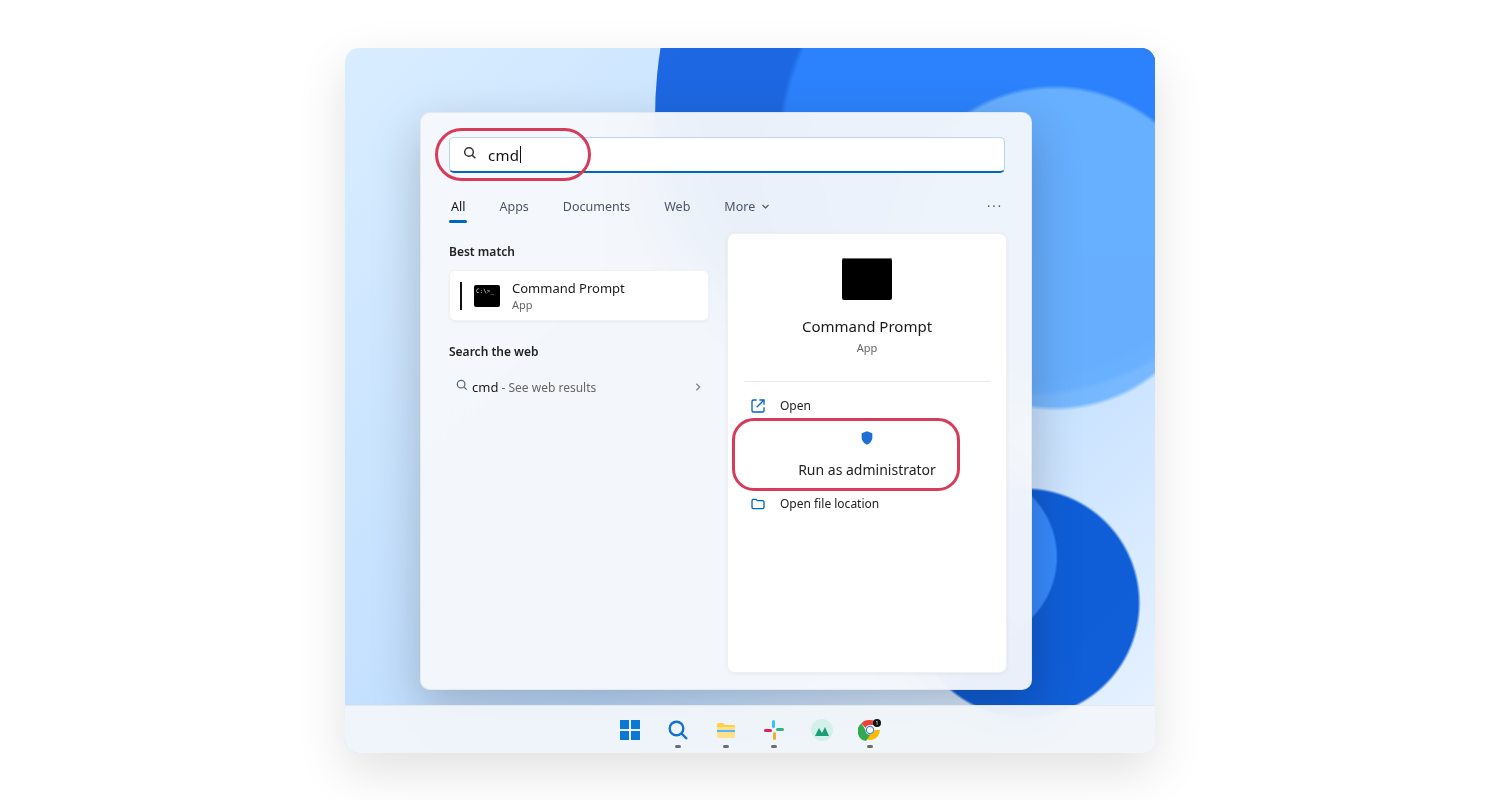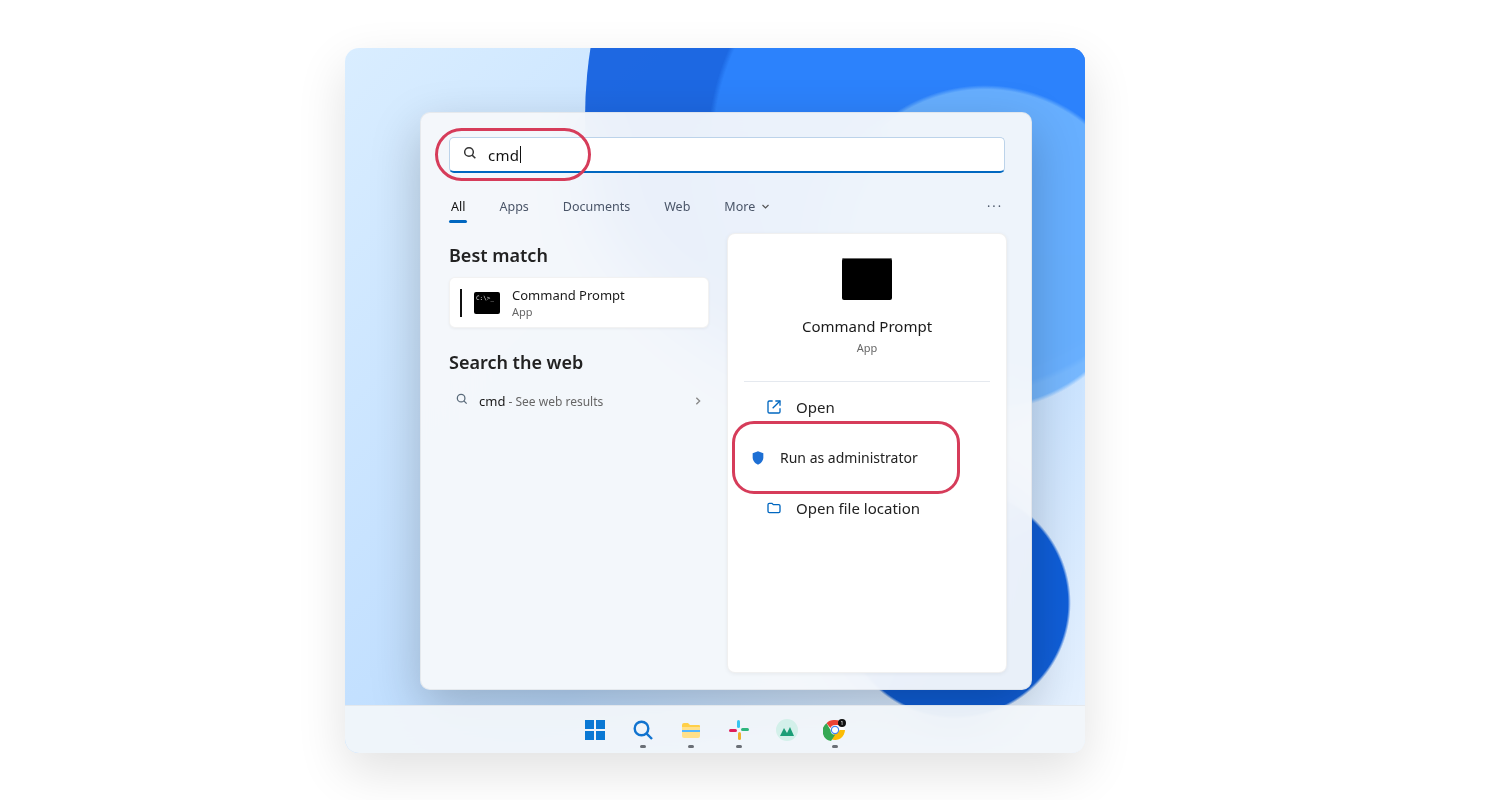--- a/index.html
+++ b/index.html
@@ -13,21 +13,21 @@
   * { box-sizing: border-box; }
   html, body {
     margin: 0; padding: 0; width: 1500px; height: 800px;
     font-family: "Segoe UI", system-ui, sans-serif;
     font-size: 13px; color: #1a1a1a;
     background: #fff;
     overflow: hidden;
   }
   .desktop-wrap {
     position: absolute; left: 345px; top: 48px;
-    width: 740px; height: 705px;
+    width: 810px; height: 705px;
     border-radius: 14px;
     overflow: hidden;
     box-shadow: 0 18px 50px rgba(0,0,0,.12);
     background: linear-gradient(135deg, #d9edff 0%, #bcdcff 60%, #e9f3ff 100%);
   }
   
   .petal { position:absolute; border-radius:50%; filter: blur(0.3px);}
   .p1{ width:900px;height:900px; right:-400px; top:-380px;
        background: radial-gradient(circle at 35% 40%, #0a5adf 0%, #0a5adf 45%, transparent 46%);
        opacity:.9;}
@@ -102,37 +102,37 @@
   .filterbar .tab.sel { color:#111; position:relative; }
   .filterbar .tab.sel::after {
     content:""; position:absolute; left:0; right:0; bottom:-8px; height:3px;
     background:var(--accent); border-radius:2px;
   }
   .filterbar .more-dots { margin-left:auto; letter-spacing:2px; cursor:pointer; }
 
   .left-col {
     position:absolute; left:28px; top:130px; width:260px;
   }
-  .section-title { font-weight:600; font-size:18px; margin-bottom:10px; color:#222; }
+  .section-title { font-weight:600; font-size:12px; margin-bottom:10px; color:#222; }
   .match-row {
     display:flex; align-items:center; gap:12px;
     background: var(--row-bg);
     border:1px solid rgba(0,0,0,.05);
     border-radius:6px; padding:8px 10px;
     box-shadow: 0 1px 3px rgba(0,0,0,.05);
     cursor:pointer;
   }
   .match-row .line { width:2px; height:28px; background:#111; }
   .match-icon { width:26px; height:22px; background:#000; border-radius:2px; position:relative; }
   .match-icon::before{ content:"C:\\>_"; color:#ddd; font-size:6px; position:absolute; left:2px; top:2px; font-family:monospace; }
   .match-title { font-size:13px; }
   .match-sub { font-size:11px; color:var(--text-muted); }
 
   .web-row {
-    display:flex; align-items:center; gap:10px; padding:8px 6px;
+    display:flex; align-items:center; gap:3px; padding:8px 6px;
     border-radius:5px; cursor:pointer;
   }
   .web-row .sub { color:var(--text-muted); font-size:12px; }
   .web-row .chev { margin-left:auto; color:#888; }
 
   .right-pane {
     position:absolute; left:306px; top:120px;
     width:280px; height:440px;
     background: var(--row-bg);
     border:1px solid rgba(0,0,0,.06);
@@ -144,23 +144,23 @@
     display:flex; flex-direction:column; align-items:center;
     padding:24px 0 18px;
   }
   .preview-icon { width:50px; height:42px; background:#000; border-radius:2px; box-shadow:0 1px 0 #6a6a6a inset; }
   .preview-title { margin-top:16px; font-size:15px; }
   .preview-sub { font-size:11px; color:var(--text-muted); margin-top:4px; }
   .preview-div { height:1px; background:var(--divider); margin:8px 16px; }
 
   .action-row {
     display:flex; align-items:center; gap:14px;
-    padding:7px 38px; cursor:pointer; font-size:15px; color:#222;
-  }
-  .action-row.highlight { font-size:14px; padding:24px 22px; font-weight:400; }
+    padding:7px 22px; cursor:pointer; font-size:12px; color:#222;
+  }
+  .action-row.highlight { font-size:14px; padding:9px 22px; font-weight:400;flex-direction:column; }
   .action-icn { width:16px; height:16px; display:flex; align-items:center; justify-content:center; color:var(--accent); }
   .action-icn svg { width:16px; height:16px; }
 
   .annot-action {
     position:absolute; border:3px solid var(--annot); border-radius:22px;
     pointer-events:none;
   }
 </style>
 </head>
 <body>

